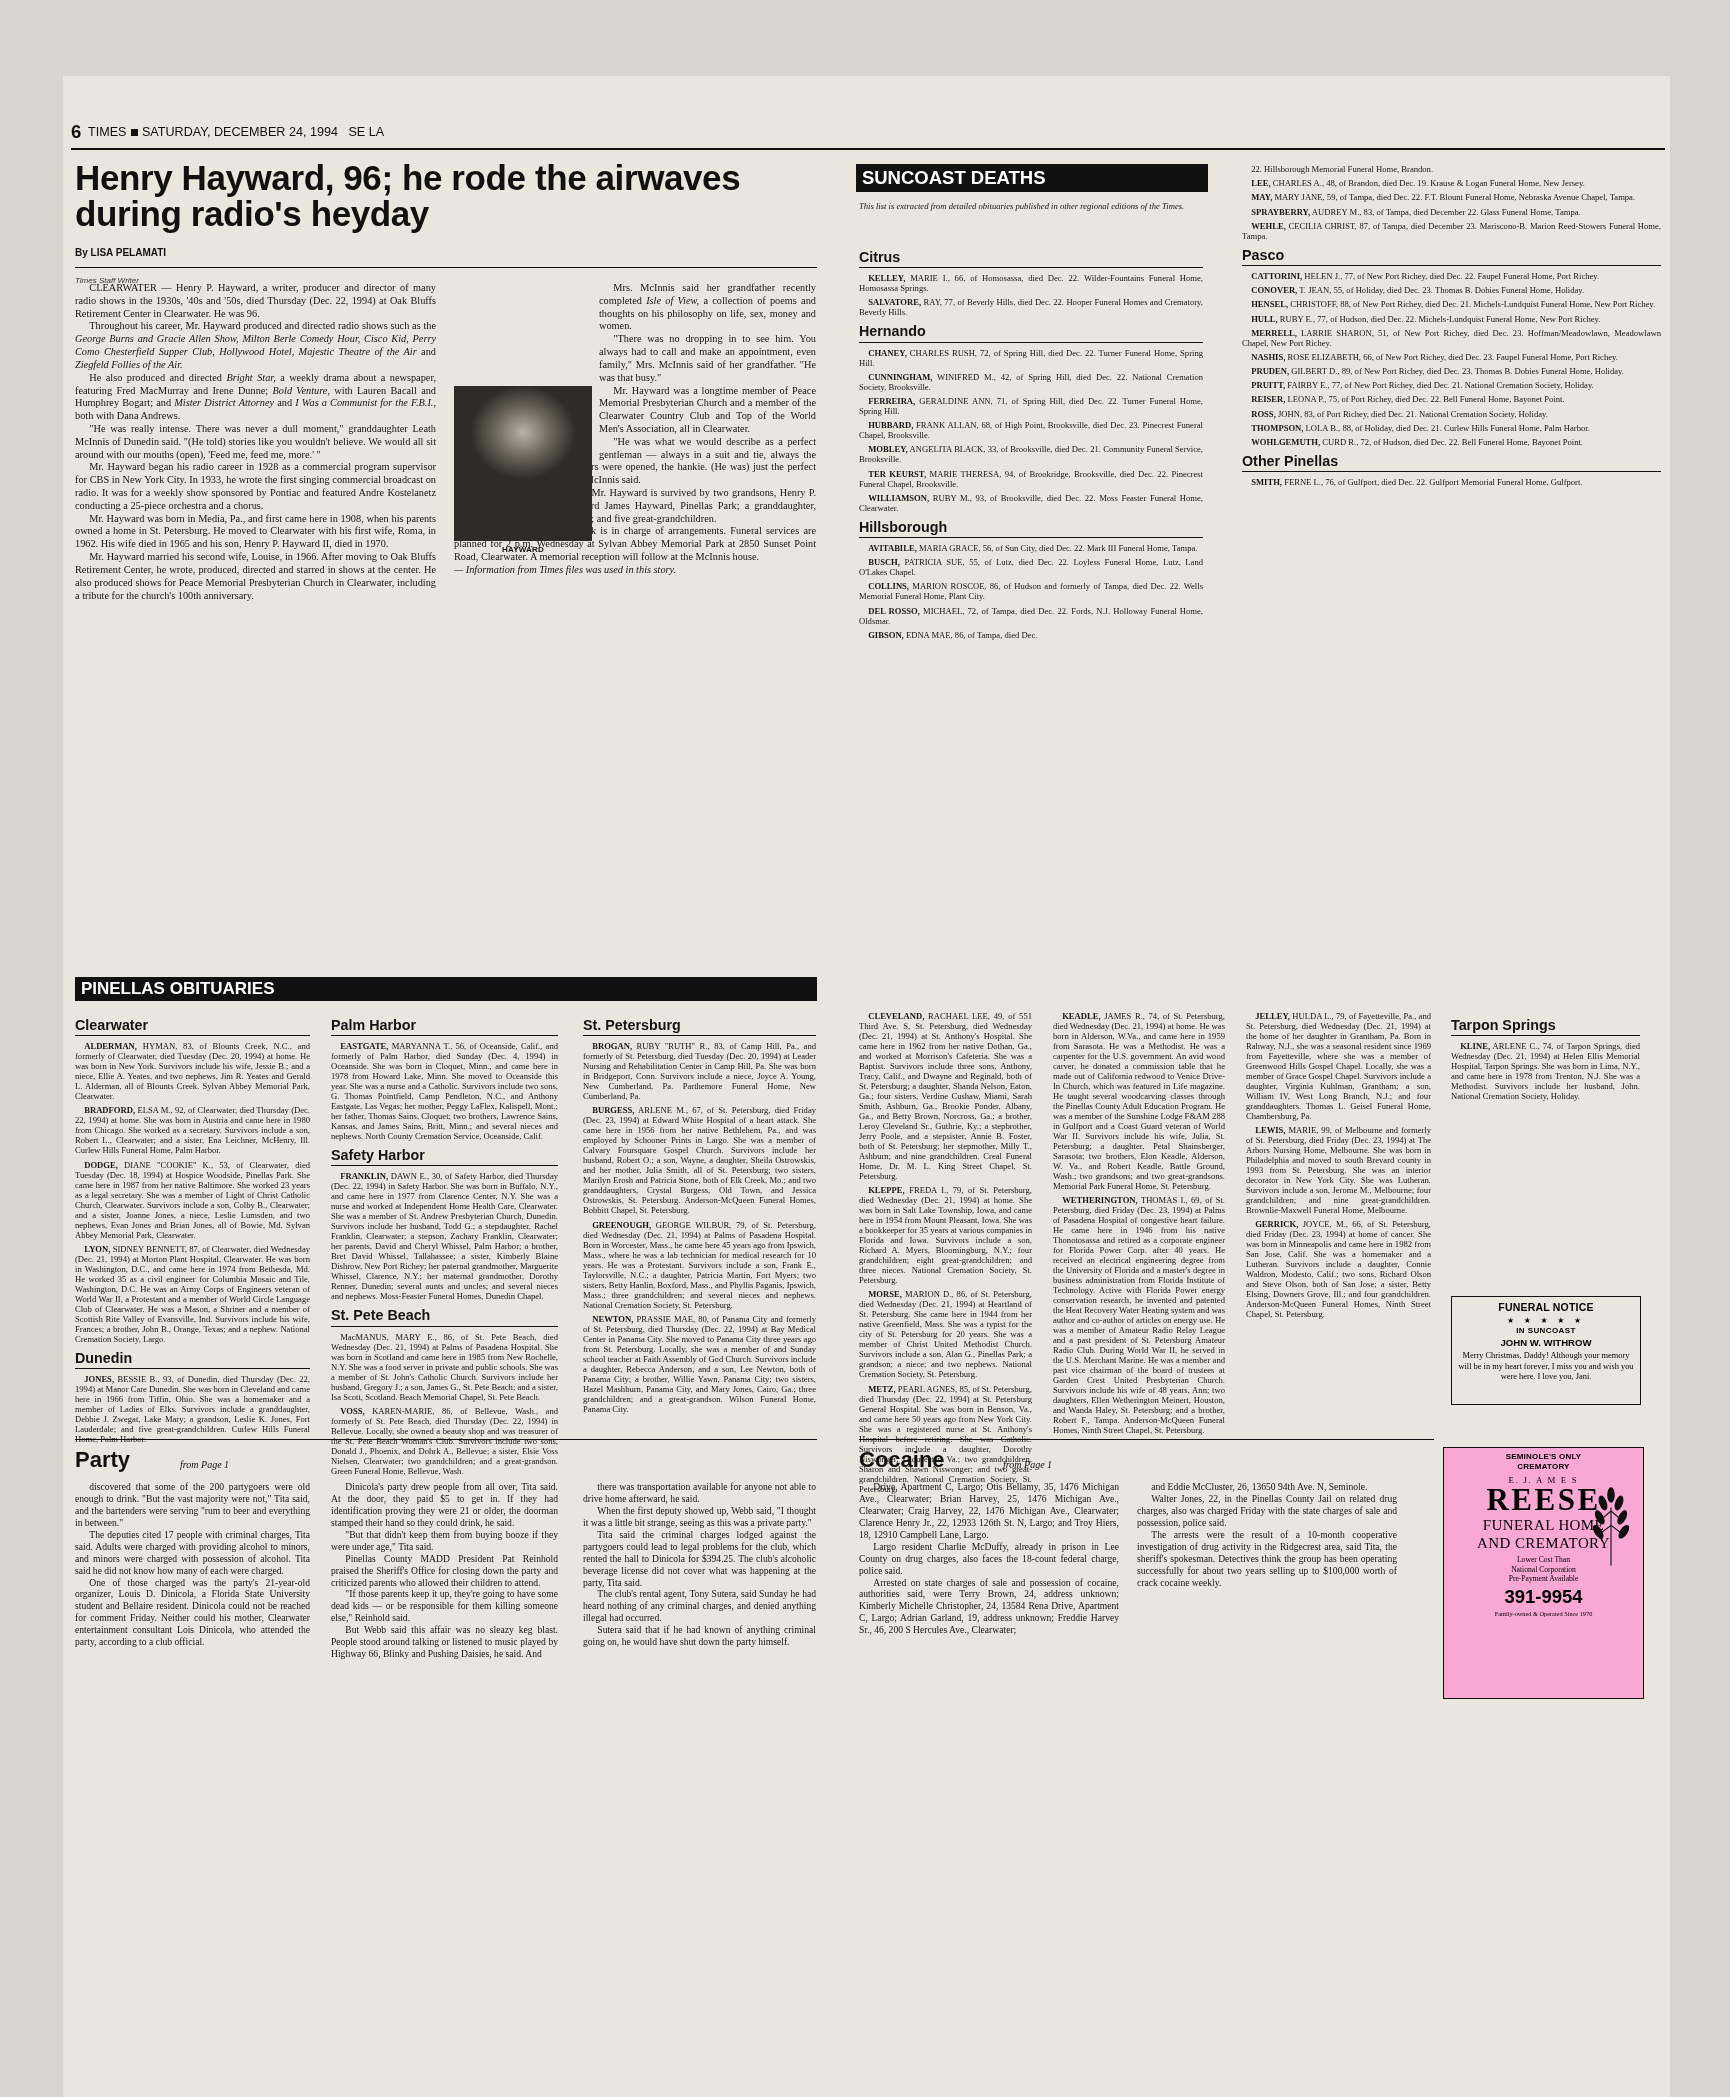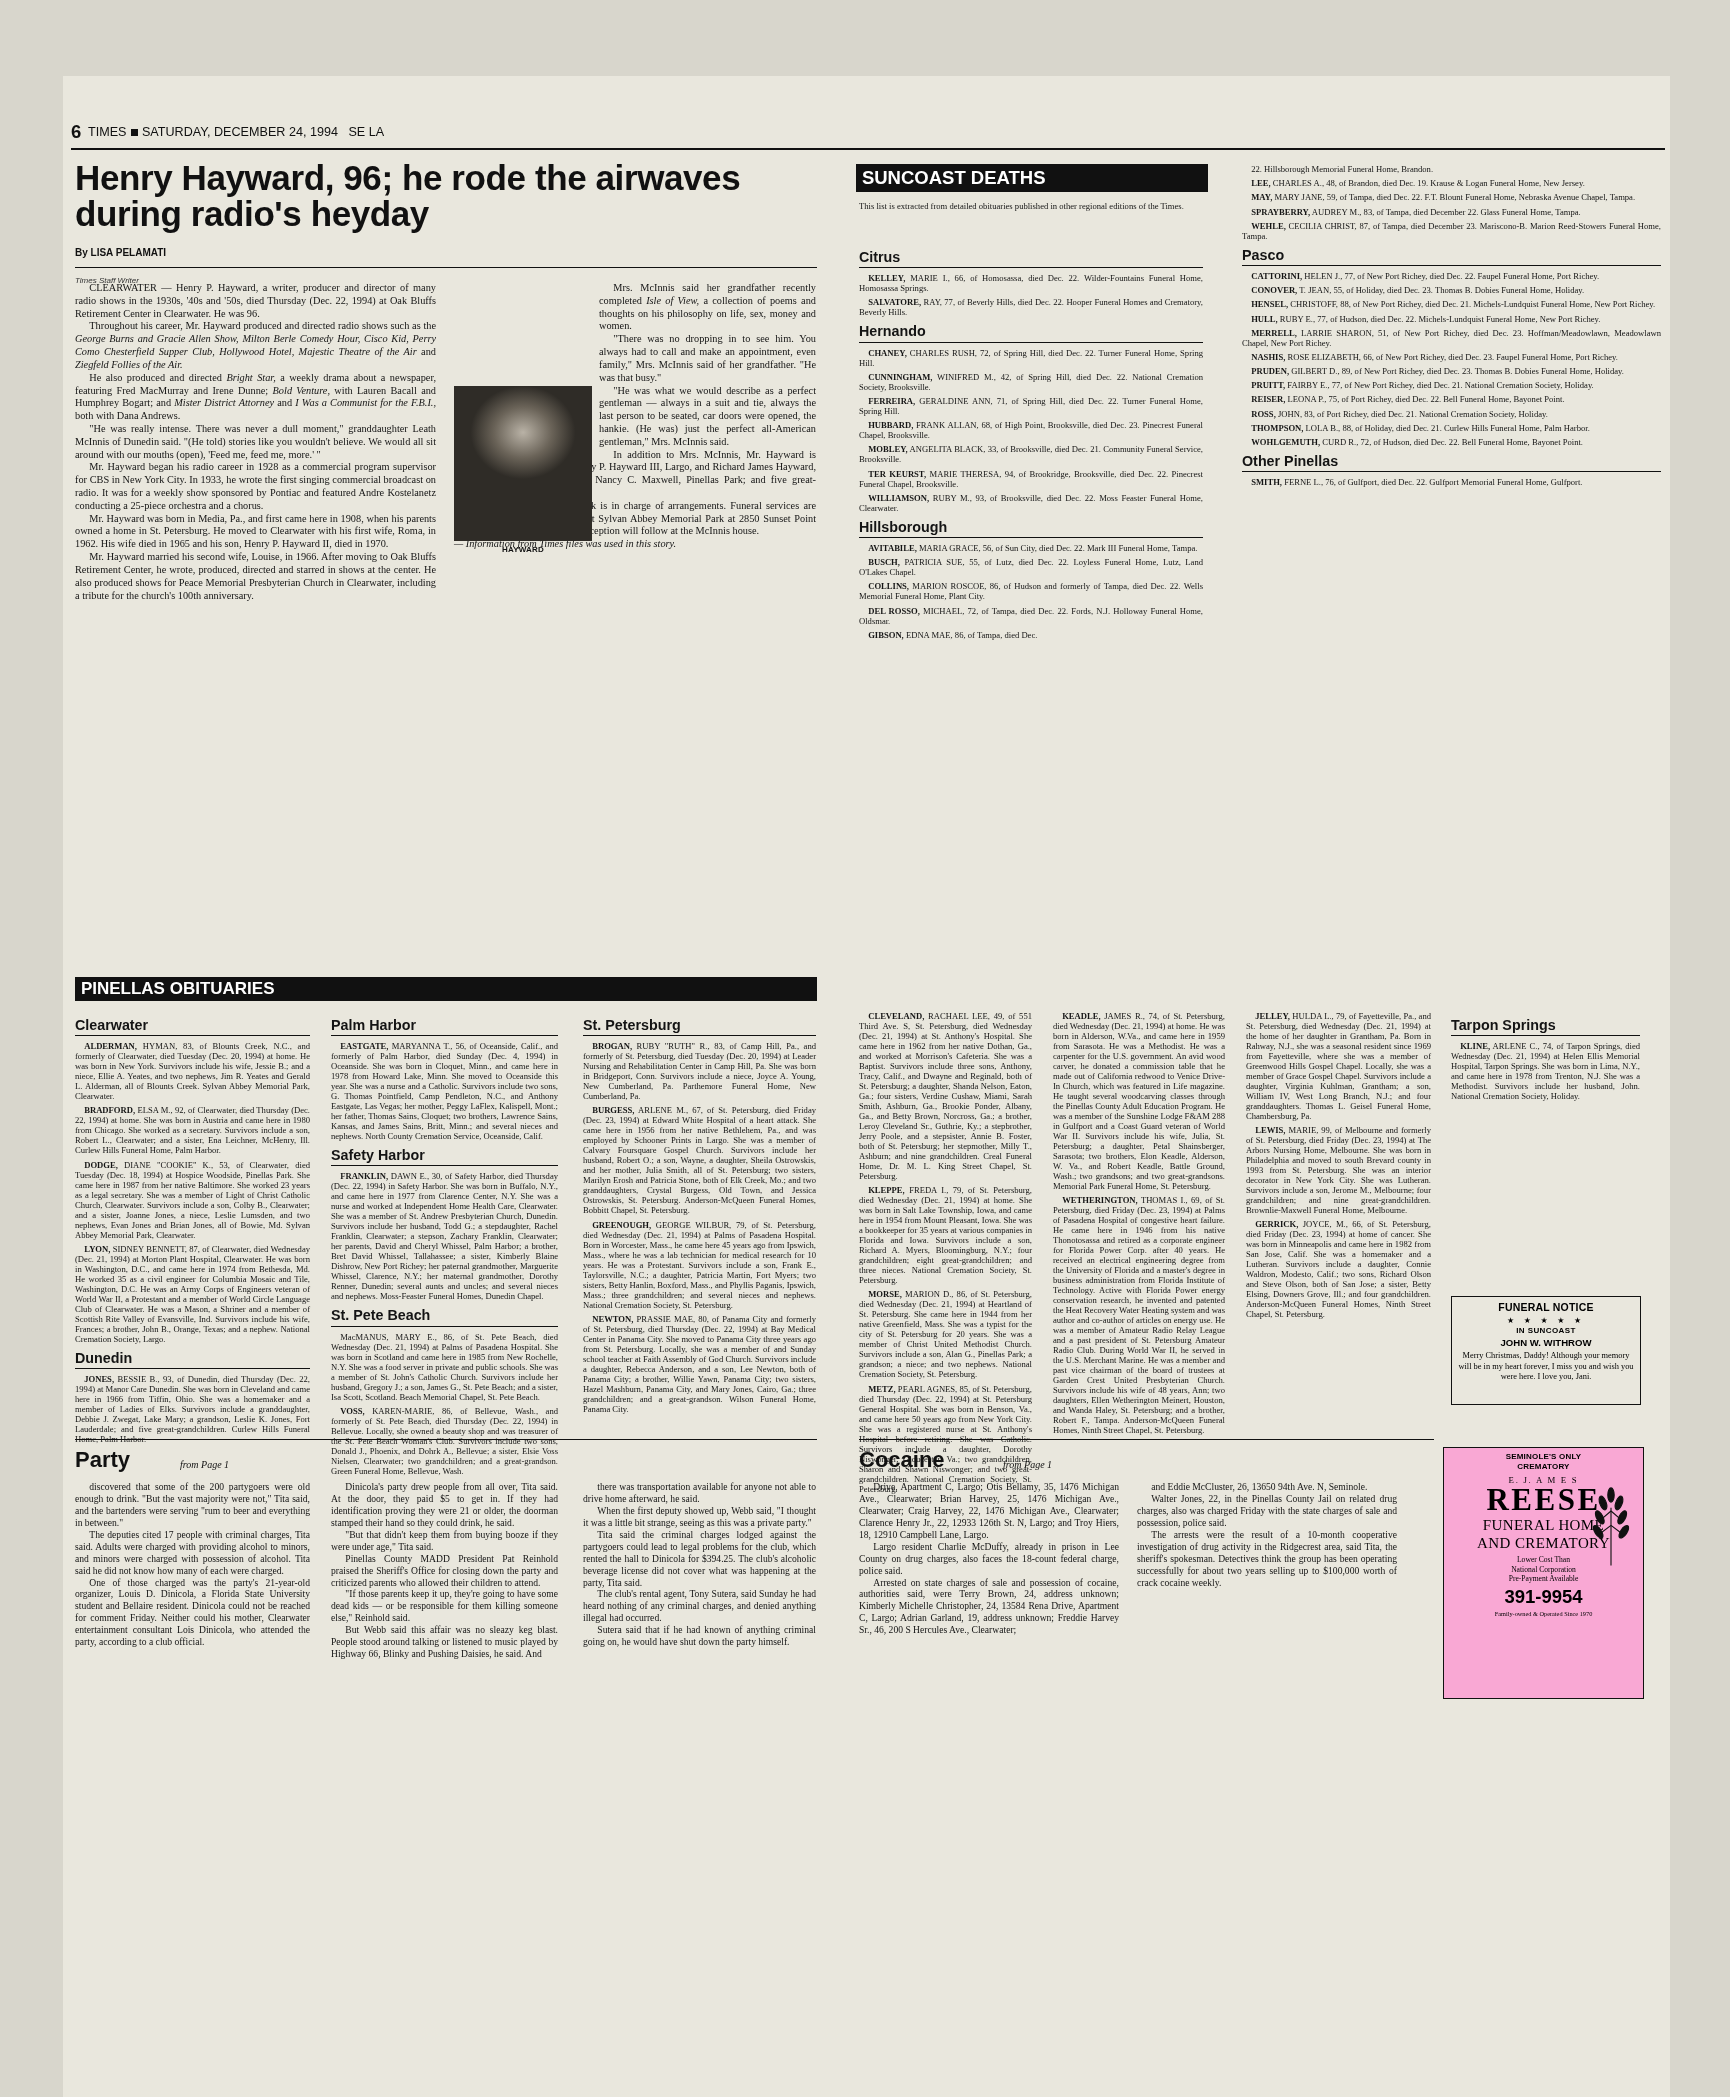--- a/index.html
+++ b/index.html
@@ -98,33 +98,34 @@
       <p>"He was really intense. There was never a dull moment," granddaughter Leath McInnis of Dunedin said. "(He told) stories like you wouldn't believe. We would all sit around with our mouths (open), 'Feed me, feed me, more.' "</p>
       <p>Mr. Hayward began his radio career in 1928 as a commercial program supervisor for CBS in New York City. In 1933, he wrote the first singing commercial broadcast on radio. It was for a weekly show sponsored by Pontiac and featured Andre Kostelanetz conducting a 25-piece orchestra and a chorus.</p>
       <p>Mr. Hayward was born in Media, Pa., and first came here in 1908, when his parents owned a home in St. Petersburg. He moved to Clearwater with his first wife, Roma, in 1962. His wife died in 1965 and his son, Henry P. Hayward II, died in 1970.</p>
       <p>Mr. Hayward married his second wife, Louise, in 1966. After moving to Oak Bluffs Retirement Center, he wrote, produced, directed and starred in shows at the center. He also produced shows for Peace Memorial Presbyterian Church in Clearwater, including a tribute for the church's 100th anniversary.</p>
     </div>
 
   <div class="col" id="ls-c2" style="left: 454px; top: 282px; width: 362px; padding-top: 0px;">
       <div style="float: left; width: 145px; height: 176px;"></div>
       <p>Mrs. McInnis said her grandfather recently completed <i>Isle of View,</i> a collection of poems and thoughts on his philosophy on life, sex, money and women.</p>
       <p>"There was no dropping in to see him. You always had to call and make an appointment, even family," Mrs. McInnis said of her grandfather. "He was that busy."</p>
+      <p>Mr. Hayward was a longtime member of Peace Memorial Presbyterian Church and a member of the Clearwater Country Club and Top of the World Men's Association, all in Clearwater.</p>
       <p>"He was what we would describe as a perfect gentleman — always in a suit and tie, always the last person to be seated, car doors were opened, the hankie. (He was) just the perfect all-American gentleman," Mrs. McInnis said.</p>
       <p>In addition to Mrs. McInnis, Mr. Hayward is survived by two grandsons, Henry P. Hayward III, Largo, and Richard James Hayward, Pinellas Park; a granddaughter, Nancy C. Maxwell, Pinellas Park; and five great-grandchildren.</p>
       <p>Sylvan Abbey Memorial Park is in charge of arrangements. Funeral services are planned for 2 p.m. Wednesday at Sylvan Abbey Memorial Park at 2850 Sunset Point Road, Clearwater. A memorial reception will follow at the McInnis house.</p>
       <p class="dash">— Information from Times files was used in this story.</p>
     </div>
 
   <div class="photo" style="left:454px;top:386px;width:138px;height:155px;">
       <div class="inner"></div>
     </div>
   <div class="photocap" style="left:454px;top:545px;width:138px;">HAYWARD</div>
 
   <div class="banner" style="left:856px;top:164px;width:352px;height:28px;font-size:18.5px;">SUNCOAST DEATHS</div>
-  <div class="obit" id="sc-intro" style="left:859px;top:201px;width:344px;">
+  <div class="obit" id="sc-intro" style="left:859px;top:201px;width:344px;font-style:italic;">
       <p class="noind" style="text-indent:0">This list is extracted from detailed obituaries published in other regional editions of the Times.</p>
     </div>
 
   <div class="obit" id="sc-c1" style="left:859px;top:243px;width:344px;">
       <div style="font-family: &quot;Liberation Sans&quot;, sans-serif; font-weight: bold; font-size: 14.3px; border-bottom: 1.7px solid rgb(17, 17, 17); padding-bottom: 1.7px; margin: 5.9px 0px 5px;">Citrus</div>
       <p><b>KELLEY,</b> MARIE I., 66, of Homosassa, died Dec. 22. Wilder-Fountains Funeral Home, Homosassa Springs.</p>
       <p><b>SALVATORE,</b> RAY, 77, of Beverly Hills, died Dec. 22. Hooper Funeral Homes and Crematory, Beverly Hills.</p>
       <div style="font-family: &quot;Liberation Sans&quot;, sans-serif; font-weight: bold; font-size: 14.3px; border-bottom: 1.7px solid rgb(17, 17, 17); padding-bottom: 1.7px; margin: 5.9px 0px 5px;">Hernando</div>
       <p><b>CHANEY,</b> CHARLES RUSH, 72, of Spring Hill, died Dec. 22. Turner Funeral Home, Spring Hill.</p>
       <p><b>CUNNINGHAM,</b> WINIFRED M., 42, of Spring Hill, died Dec. 22. National Cremation Society, Brooksville.</p>

